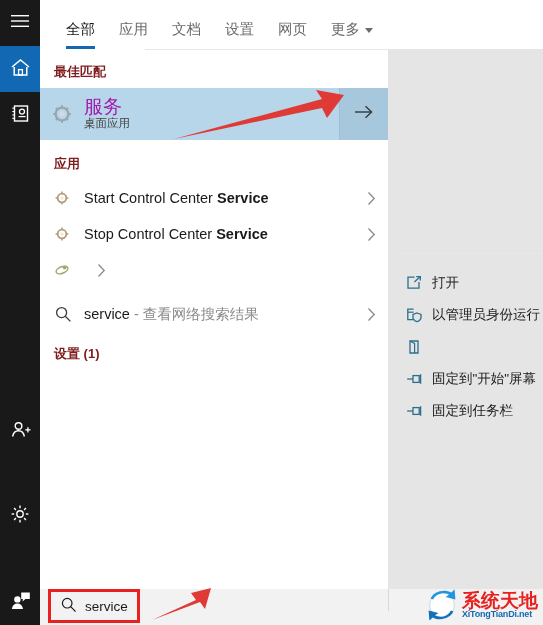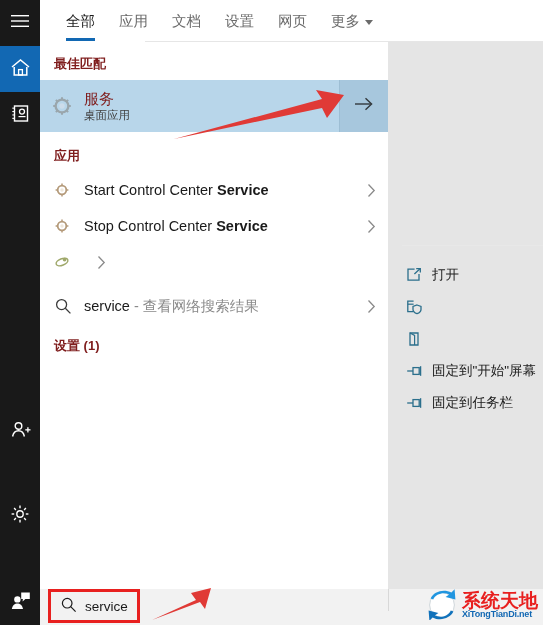--- a/index.html
+++ b/index.html
@@ -47,21 +47,21 @@
   .rail-btn.active {
     background: #1268b3;
   }
   .rail-spacer { flex: 1 1 auto; }
   .rail-bottom-gap-a { height: 38px; }
   .rail-bottom-gap-b { height: 40px; }
 
   
   .flyout {
     position: absolute;
-    left: 40px; top: 0;
+    left: 40px; top: 8px;
     width: 503px;
     height: 589px;
     background: #ffffff;
   }
 
   
   .tabs {
     position: absolute;
     left: 0; top: 0;
     width: 503px;
@@ -157,22 +157,22 @@
   }
   .bm-icon {
     width: 44px;
     display: flex;
     align-items: center;
     justify-content: center;
     flex: 0 0 44px;
   }
   .bm-text { flex: 1 1 auto; min-width: 0; }
   .bm-title {
-    font-size: 15px;
-    color: #7f1d1d;
+    font-size: 19px;
+    color: #a21caf;
     line-height: 17px;
   }
   .bm-sub {
     font-size: 11.5px;
     color: #3f3f3f;
     line-height: 15px;
     margin-top: 1px;
   }
   .bm-arrow-btn {
     width: 48px;
@@ -591,20 +591,21 @@
           </div>
 
           <div class="action-row">
             <span class="act-icon">
               <svg width="16" height="16" viewBox="0 0 16 16">
                 <path d="M7.6 2.2 L1.8 2.2 L1.8 12.6 L7.2 12.6" fill="none" stroke="#2b6f8c" stroke-width="1.3"></path>
                 <line x1="1.8" y1="5.2" x2="7.6" y2="5.2" stroke="#2b6f8c" stroke-width="1.2"></line>
                 <path d="M11 6 L15 7.4 L15 10.4 C15 12.6 13 13.9 11 14.6 C9 13.9 7 12.6 7 10.4 L7 7.4 Z" fill="none" stroke="#2b6f8c" stroke-width="1.3"></path>
               </svg>
             </span>
+            <span class="act-label">以管理员身份运行</span>
           </div>
 
           <div class="action-row">
             <span class="act-icon">
               <svg width="16" height="16" viewBox="0 0 16 16">
                 <path d="M4 2 L12 2 L12 14 L4 14 Z" fill="none" stroke="#2b6f8c" stroke-width="1.3"></path>
                 <path d="M4 2 L8.6 4.4 L8.6 14" fill="none" stroke="#2b6f8c" stroke-width="1.2"></path>
               </svg>
             </span>
           </div>

